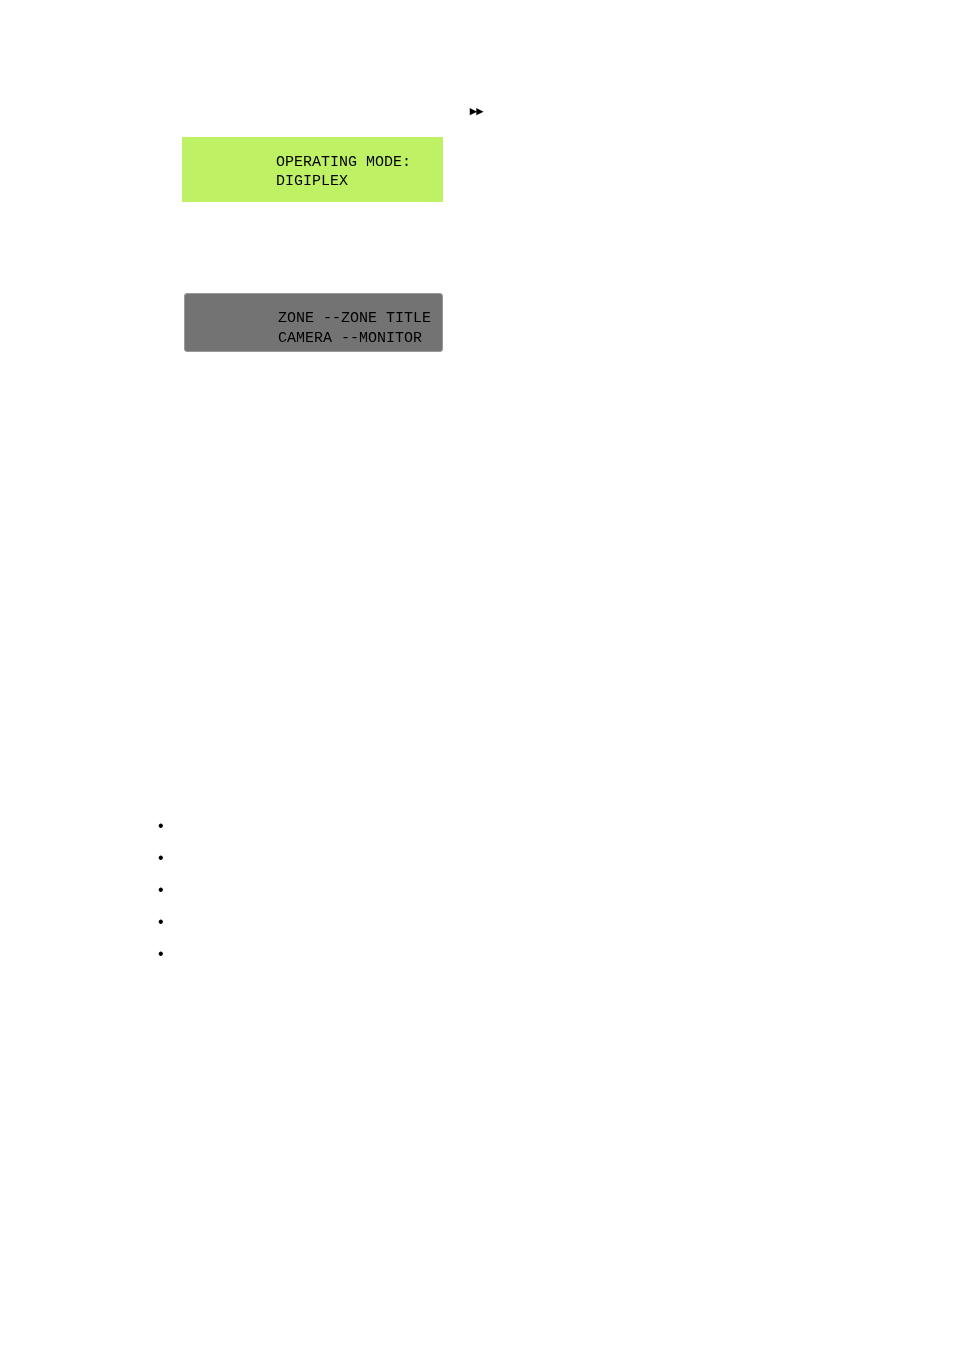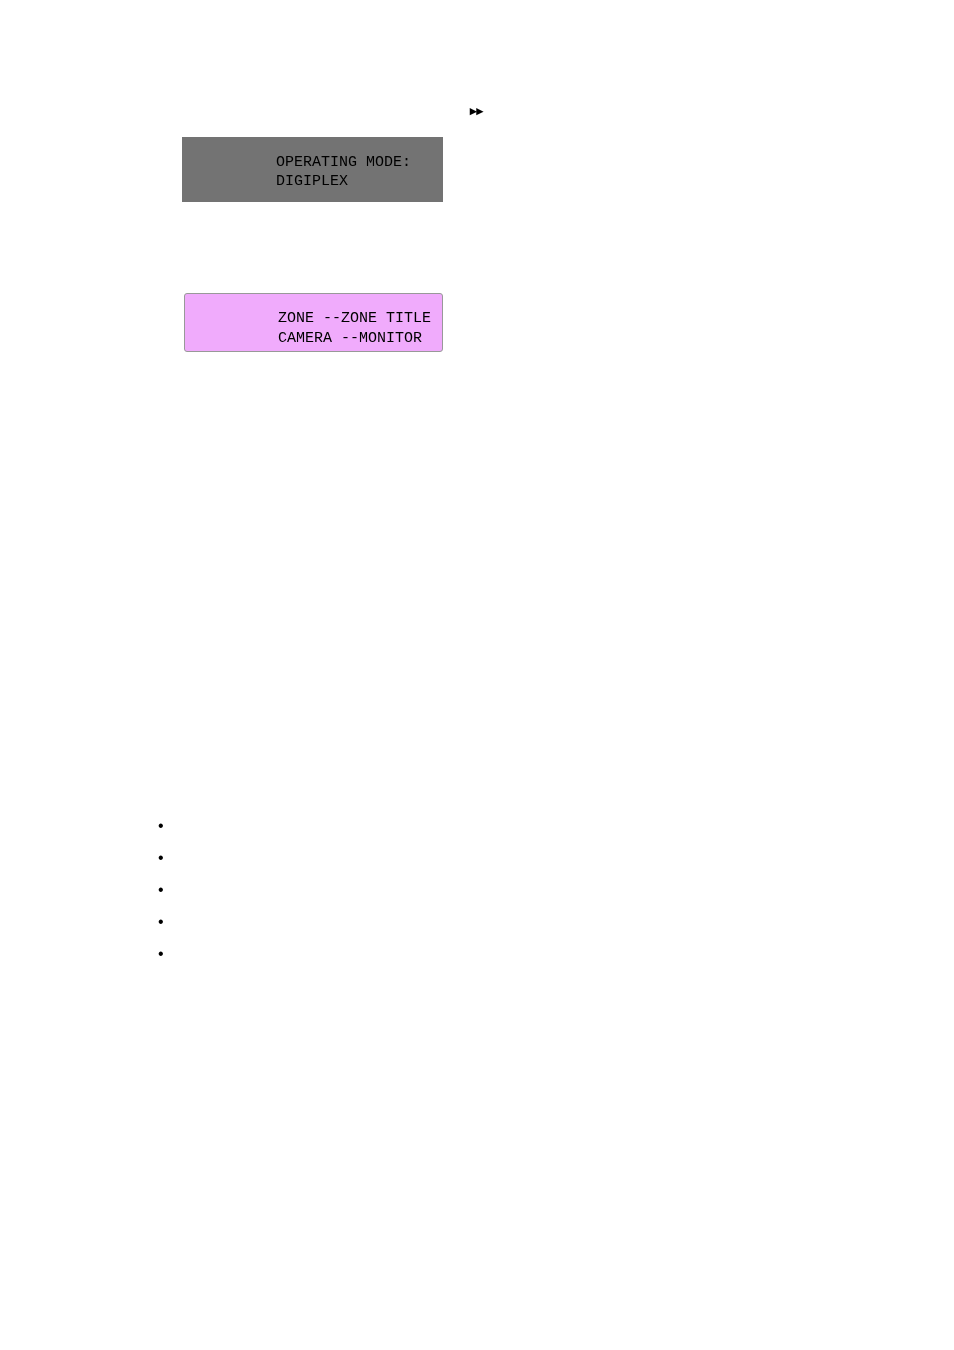--- a/index.html
+++ b/index.html
@@ -21,34 +21,34 @@
       font-size: 13px;
       font-weight: bold;
       color: #000;
     }
     .display-box-1 {
       position: absolute;
       top: 137px;
       left: 182px;
       width: 261px;
       height: 65px;
-      background: #737373;
+      background: #bef264;
       padding: 17px 0 0 94px;
       font-family: "Courier New", monospace;
       font-size: 15px;
       color: #000;
       line-height: 1.25;
     }
     .display-box-2 {
       position: absolute;
       top: 293px;
       left: 184px;
       width: 259px;
       height: 59px;
-      background: #f0abfc;
+      background: #737373;
       border: 1px solid #999;
       border-radius: 3px;
       padding: 15px 0 0 93px;
       font-family: "Courier New", monospace;
       font-size: 15px;
       color: #000;
       line-height: 1.35;
     }
     .bullet-list {
       position: absolute;

